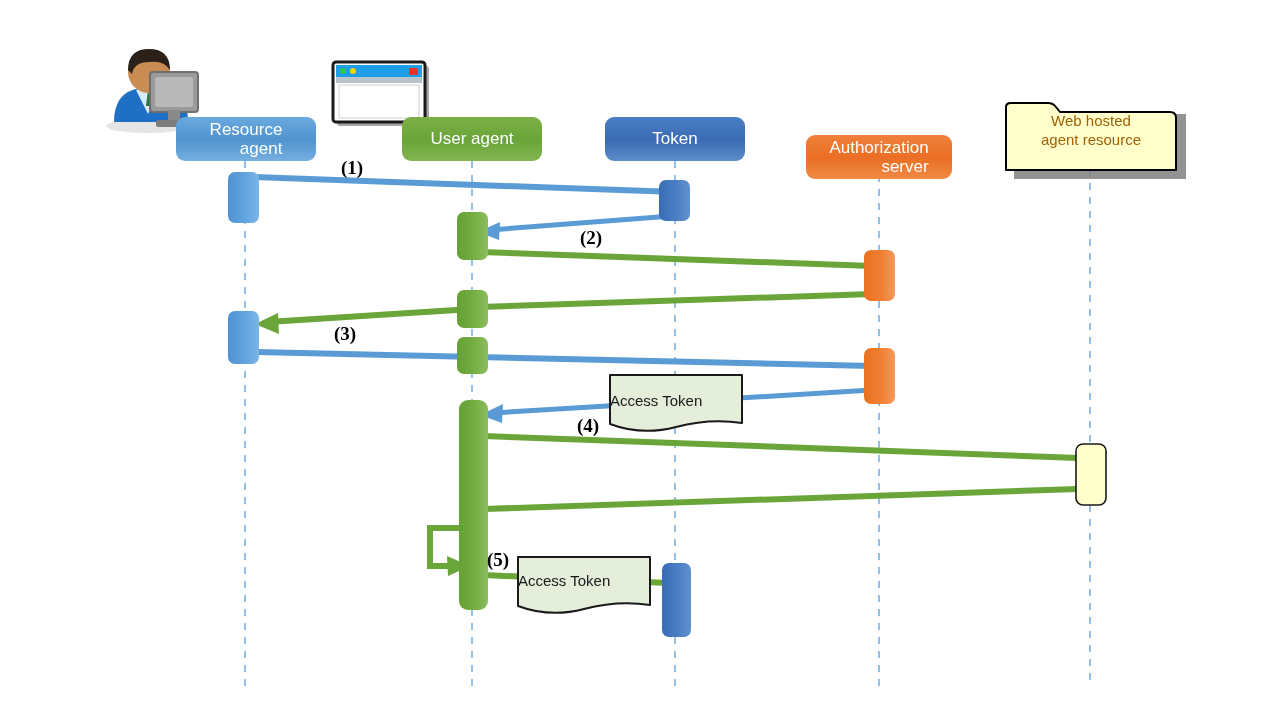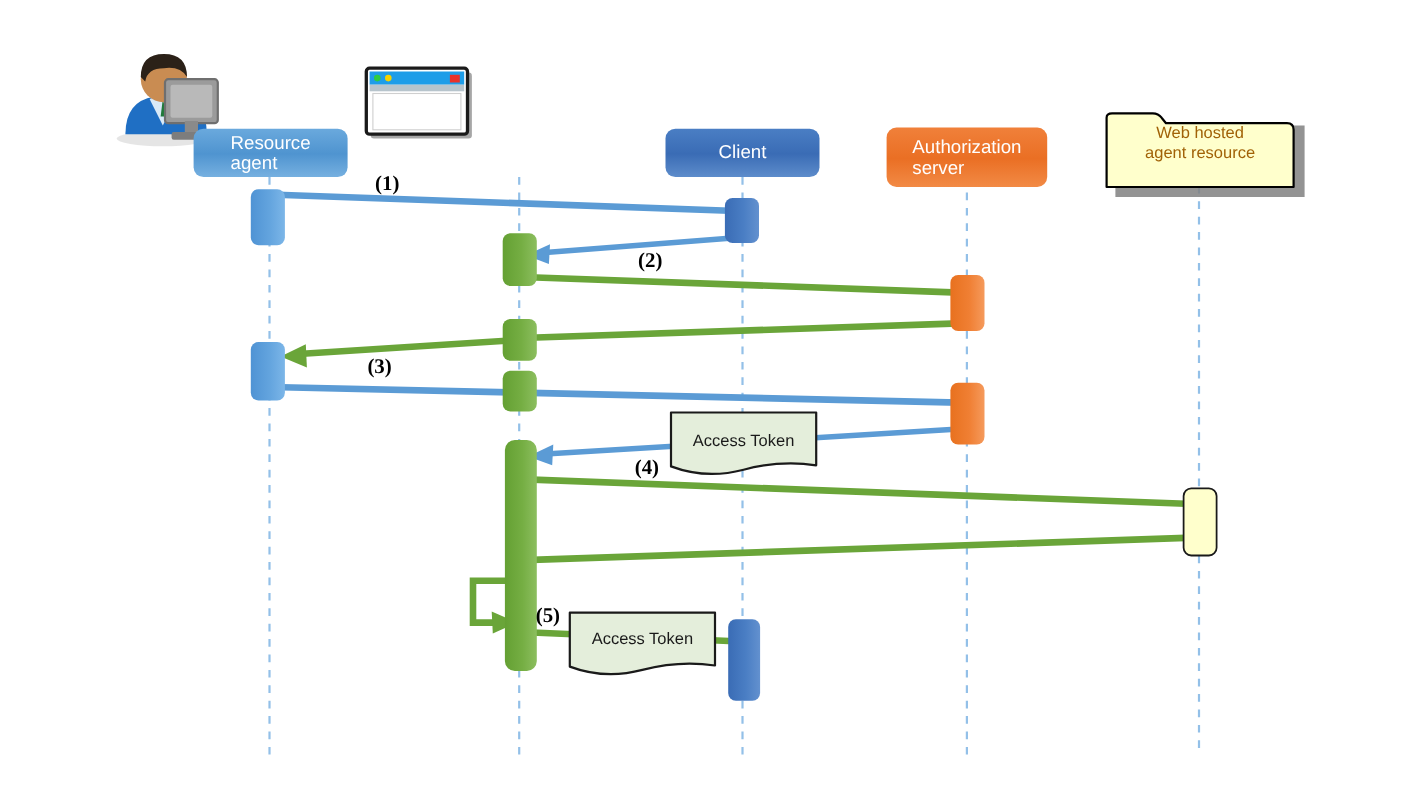--- a/index.html
+++ b/index.html
@@ -4,31 +4,31 @@
 <style>
   html,body{margin:0;padding:0;background:#ffffff;}
   body{width:1280px;height:720px;position:relative;overflow:hidden;
        font-family:"Liberation Sans","DejaVu Sans",sans-serif;}
   #stage{position:absolute;inset:0;width:1280px;height:720px;}
   svg#diagram{position:absolute;left:0;top:0;width:1280px;height:720px;}
 
   
   .hdr{position:absolute;border-radius:9px;color:#ffffff;
        display:flex;align-items:center;justify-content:center;
-       text-align:left;line-height:1.12;font-size:17px;
+       text-align:right;line-height:1.12;font-size:17px;
        box-sizing:border-box;padding:2px 6px;}
   .hdr.blue-light{background:linear-gradient(180deg,#6aa9dd 0%,#4f94d0 52%,#76b0e0 100%);}
   .hdr.green{background:linear-gradient(180deg,#7bb047 0%,#6aa539 52%,#83b550 100%);}
   .hdr.blue-dark{background:linear-gradient(180deg,#4a7ec4 0%,#3a6cb5 52%,#5d8ccb 100%);}
   .hdr.orange{background:linear-gradient(180deg,#f0803a 0%,#ea6f24 52%,#f28a45 100%);}
 
   
   .folder-label{position:absolute;text-align:center;color:#a16207;
                 font-size:15px;line-height:1.25;}
-  .note-label{position:absolute;text-align:center;color:#1a1a1a;font-size:15px;}
+  .note-label{position:absolute;color:#1a1a1a;font-size:15px;}
 
   
   .step{position:absolute;font-weight:bold;font-size:19px;color:#000000;
         font-family:"Liberation Serif","DejaVu Serif",serif;}
 </style>
 </head>
 <body>
 
 <div id="stage">
 
@@ -153,26 +153,29 @@
     </g>
   </svg>
 
   <div class="hdr blue-light" style="left:176px;top:117px;width:140px;height:44px;">
     <span>
       <span>Resource</span><br>
       <span>agent</span>
     </span>
   </div>
 
+  <div class="hdr green" style="left:402px;top:117px;width:140px;height:44px;">
+    <span>User  agent</span>
+  </div>
 
   <div class="hdr blue-dark" style="left:605px;top:117px;width:140px;height:44px;">
-    <span>Client</span>
+    <span>Token</span>
   </div>
 
-  <div class="hdr orange" style="left:806px;top:116px;width:146px;height:54px;">
+  <div class="hdr orange" style="left:806px;top:135px;width:146px;height:44px;">
     <span>
       <span>Authorization</span><br>
       <span>server</span>
     </span>
   </div>
 
   <div class="folder-label" style="left:1006px;top:112px;width:170px;">
     <span>Web hosted</span><br>
     <span>agent resource</span>
   </div>

